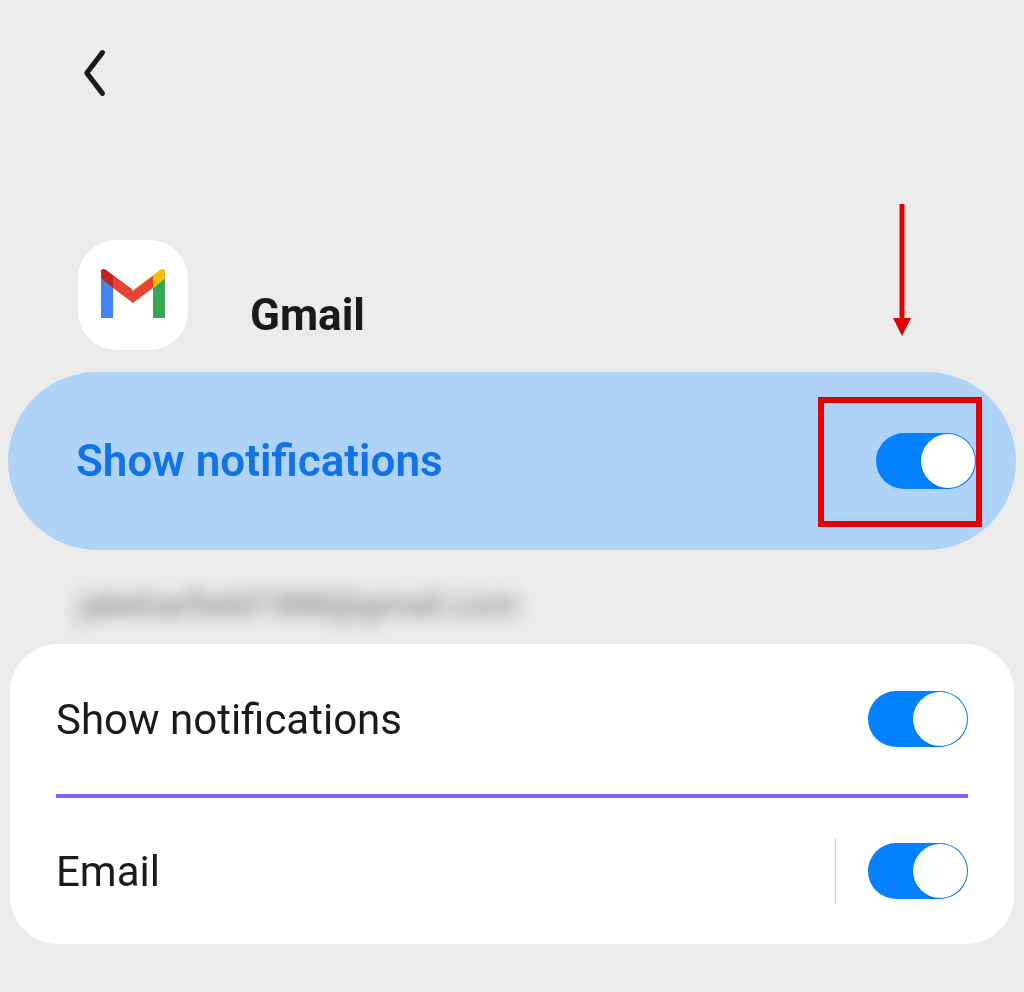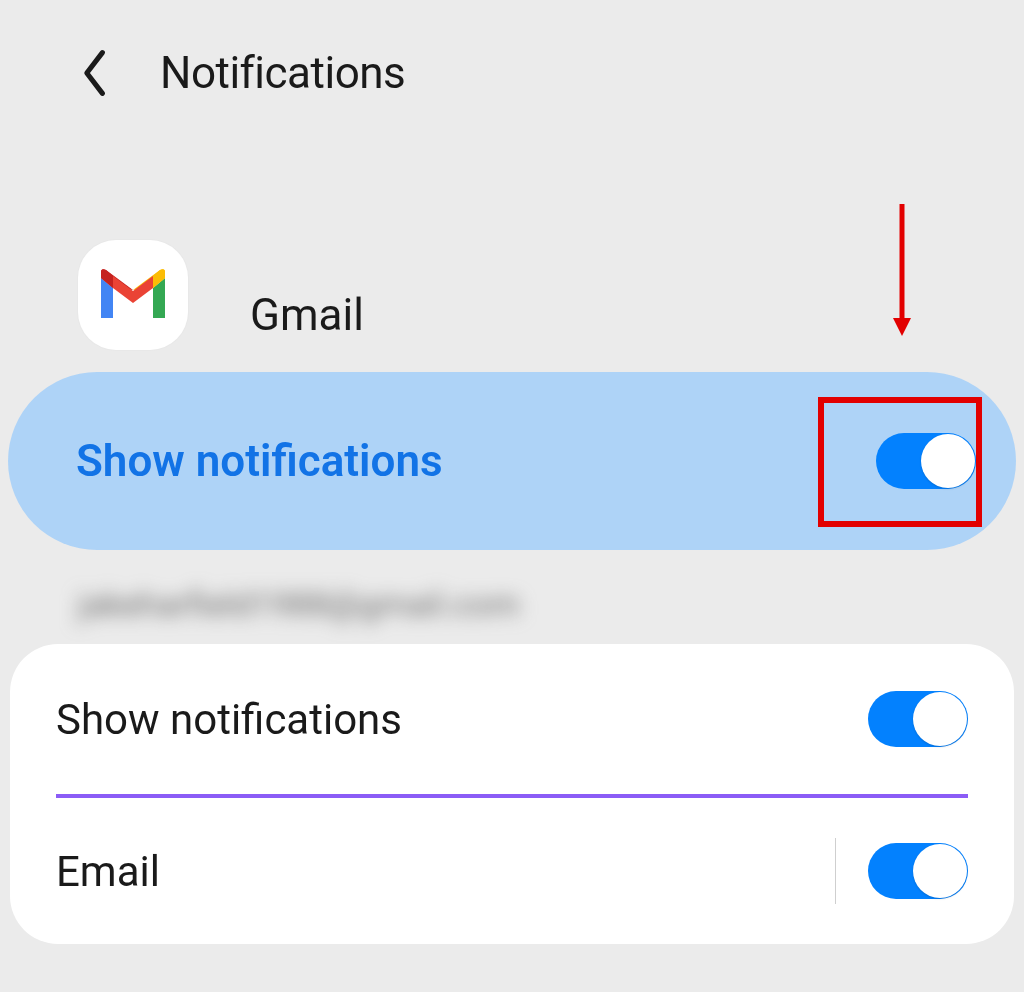--- a/index.html
+++ b/index.html
@@ -47,21 +47,21 @@
     height: 110px;
     background: #ffffff;
     border-radius: 38px;
     display: flex;
     align-items: center;
     justify-content: center;
     box-shadow: 0 0 0 1px #e8e8e8;
   }
   .app-name {
     font-size: 44px;
-    font-weight: 400;
+    font-weight: 700;
     margin-left: 62px;
     margin-top: 40px;
   }
 
   
   .arrow-annot {
     position: absolute;
     left: 890px;
     top: 200px;
   }
@@ -156,21 +156,20 @@
 </style>
 </head>
 <body>
 
 <div class="header">
   <div class="back-btn">
     <svg viewBox="0 0 24 40">
       <path d="M19 3 L6 20 L19 37" stroke="#1a1a1a" stroke-width="4.2" fill="none" stroke-linecap="round" stroke-linejoin="round"></path>
     </svg>
   </div>
-  <div class="header-title">Notifications</div>
 </div>
 
 <div class="app-row">
   <div class="app-icon-wrap">
     <svg width="76" height="58" viewBox="0 0 76 58">
       <path d="M6 12 L6 52 L18 52 L18 22 Z" fill="#4285F4"></path>
       <path d="M70 12 L70 52 L58 52 L58 22 Z" fill="#34A853"></path>
       <path d="M6 12 L6 6 Q6 2 11 4 L38 24 L18 22 Z" fill="#C5221F"></path>
       <path d="M70 12 L70 6 Q70 2 65 4 L38 24 L58 22 Z" fill="#FBBC05"></path>
       <path d="M18 22 L38 37 L58 22 L58 10 L38 25 L18 10 Z" fill="#EA4335"></path>

